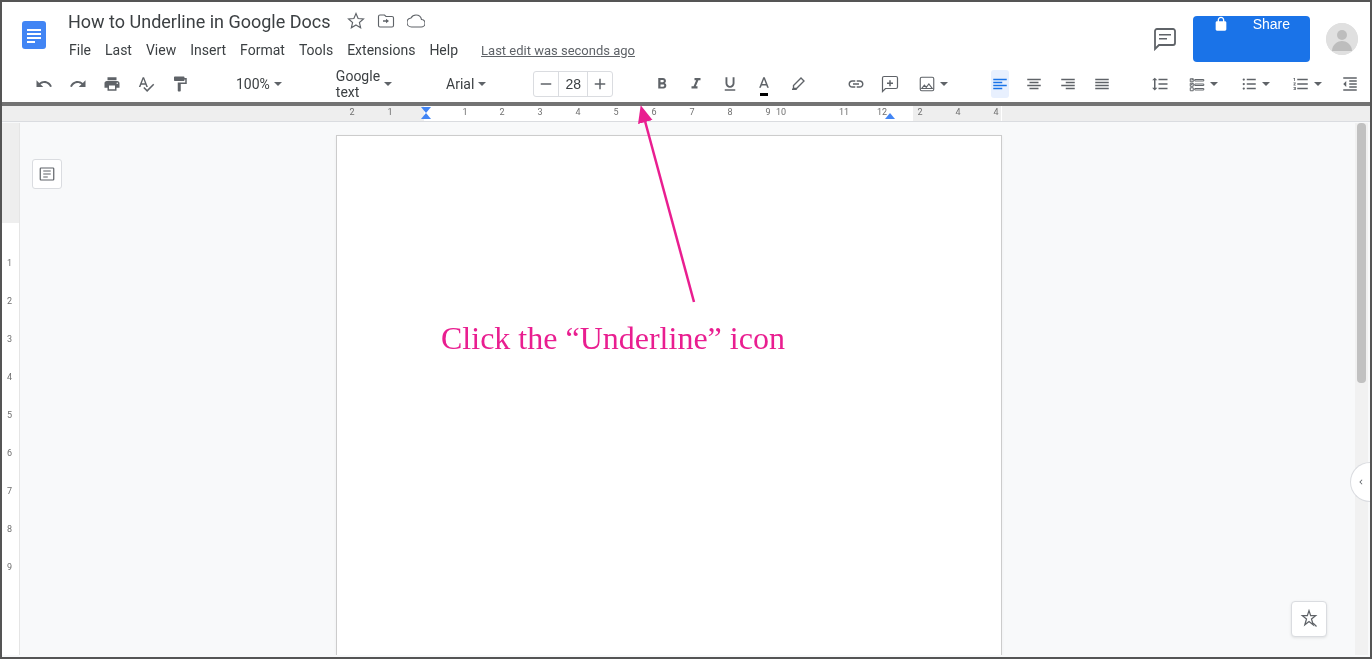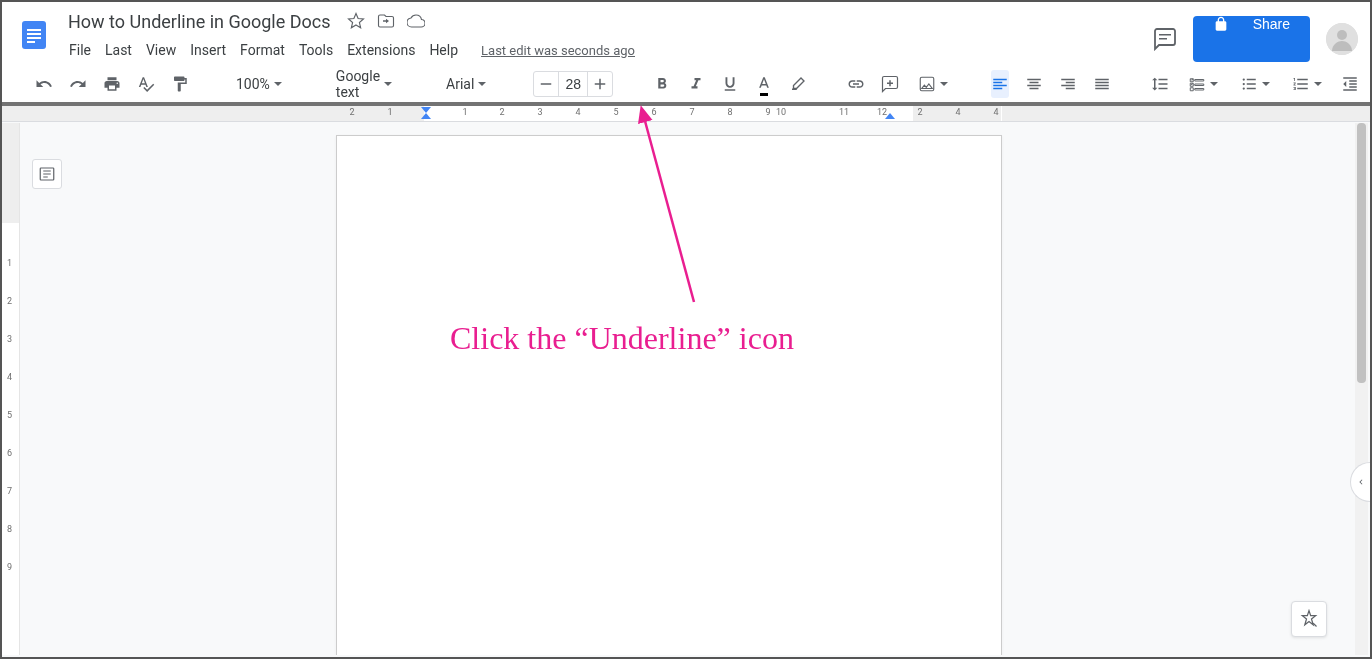--- a/index.html
+++ b/index.html
@@ -653,13 +653,13 @@
 </div>
 
 <svg class="annotation-arrow" style="left:630px;top:100px" width="80" height="210">
   <defs>
       <marker id="arrowhead" markerWidth="10" markerHeight="10" refX="5" refY="3" orient="auto">
         <polygon points="0 0, 7 3, 0 6" fill="#e91e90"></polygon>
       </marker>
     </defs>
   <line x1="62" y1="200" x2="10" y2="8" stroke="#e91e90" stroke-width="2.5" marker-end="url(#arrowhead)"></line>
 </svg>
-<div class="annotation-text" style="left:448px;top:318px">Click the “Underline” icon</div>
+<div class="annotation-text" style="left:439px;top:318px">Click the “Underline” icon</div>
 
 </body></html>

